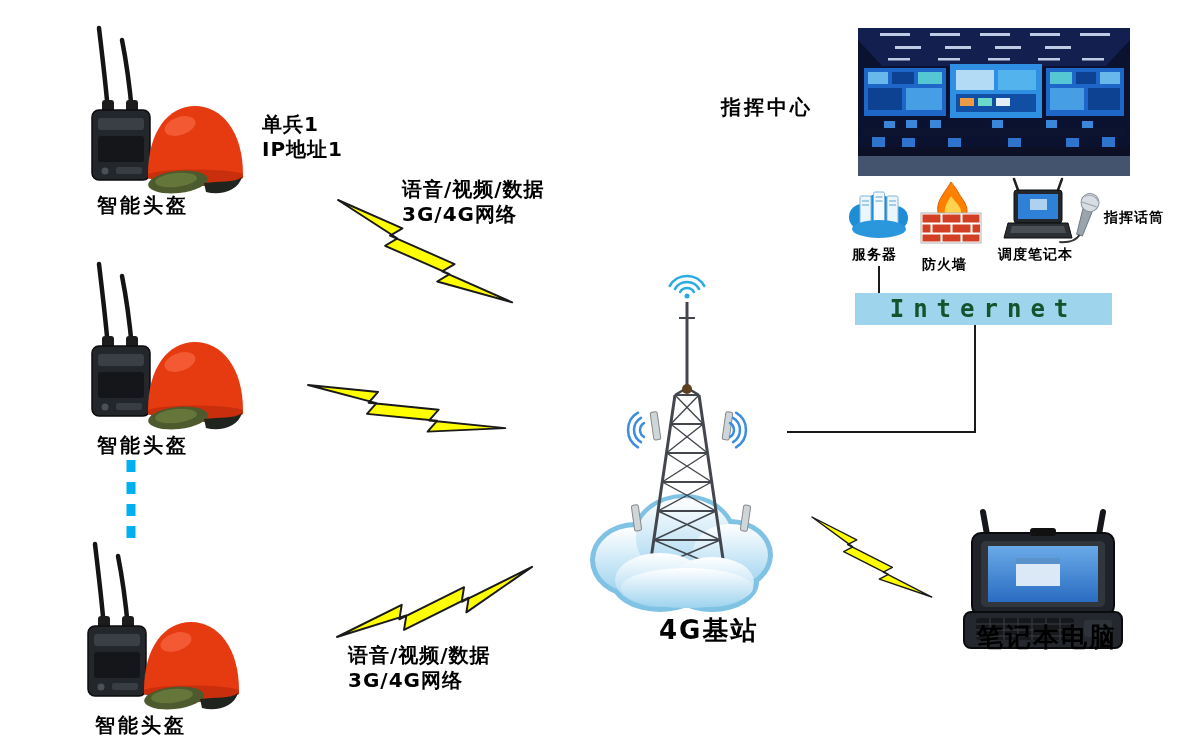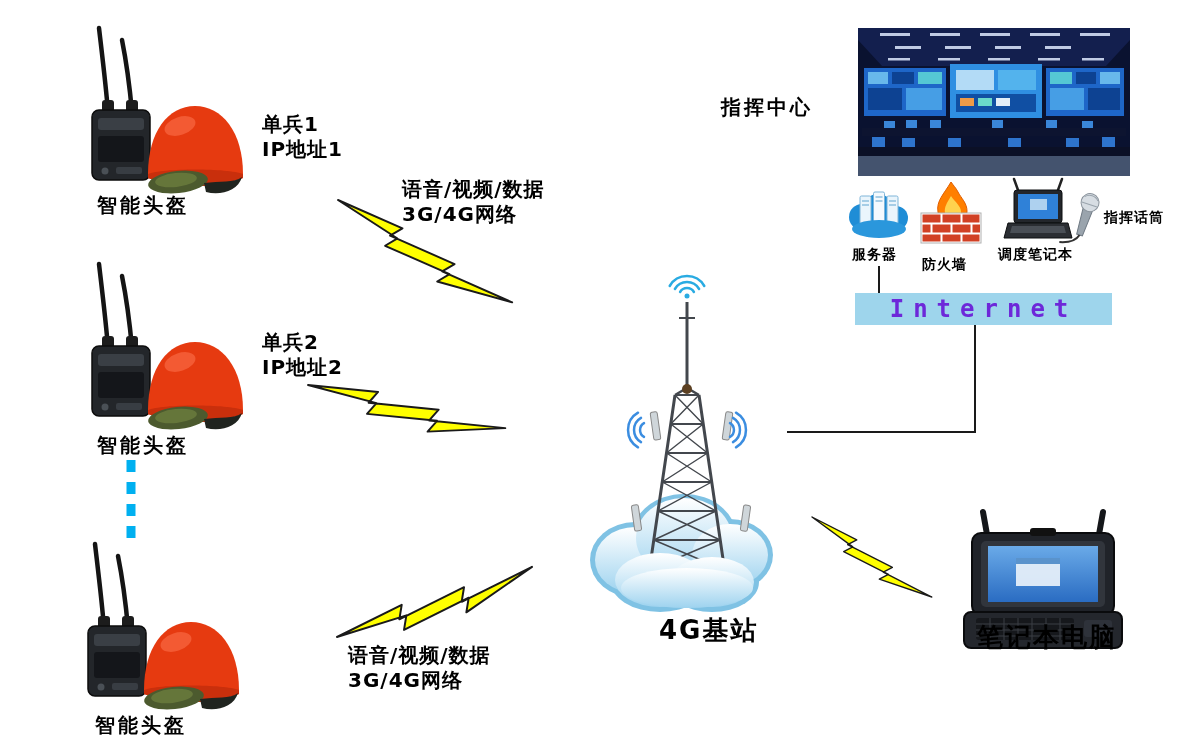--- a/index.html
+++ b/index.html
@@ -8,21 +8,21 @@
   .canvas { position:relative; width:1185px; height:744px; background:#ffffff; overflow:hidden; }
   .layer { position:absolute; left:0; top:0; }
   .lbl { position:absolute; color:#000; font-weight:700; white-space:nowrap; }
   .zh  { font-size:20px; letter-spacing:3px; }
   .zh18{ font-size:14px; letter-spacing:1px; }
   .zh21{ font-size:26px; letter-spacing:2px; }
   .two span { display:block; font-size:20px; line-height:25px; font-weight:700; letter-spacing:1px; }
   .center { text-align:left; }
   .banner { position:absolute; background:#9ed5ec; display:flex; align-items:center; justify-content:center;
             font-family:"DejaVu Sans Mono","Liberation Mono",monospace; font-weight:700; font-size:24px;
-            color:#6d28d9; letter-spacing:9px; }
+            color:#14532d; letter-spacing:9px; }
 </style>
 </head>
 <body>
 
 <div class="canvas">
 
 <svg class="layer" width="1185" height="744" viewBox="0 0 1185 744">
   <defs>
     <linearGradient id="cloudG" x1="0" y1="0" x2="0" y2="1">
       <stop offset="0" stop-color="#ffffff"></stop>
@@ -251,24 +251,20 @@
 </svg>
 
 <div class="lbl zh" style="left:97px;top:192px">智能头盔</div>
 <div class="lbl zh" style="left:97px;top:432px">智能头盔</div>
 <div class="lbl zh" style="left:95px;top:712px">智能头盔</div>
 
 <div class="lbl two" style="left:262px;top:112px">
   <span>单兵1</span>
   <span>IP地址1</span>
 </div>
-<div class="lbl two" style="left:262px;top:330px">
-  <span>单兵2</span>
-  <span>IP地址2</span>
-</div>
 
 <div class="lbl two center" style="left:402px;top:177px;width:178px">
   <span>语音/视频/数据</span>
   <span>3G/4G网络</span>
 </div>
 <div class="lbl two center" style="left:348px;top:643px;width:178px">
   <span>语音/视频/数据</span>
   <span>3G/4G网络</span>
 </div>
 

